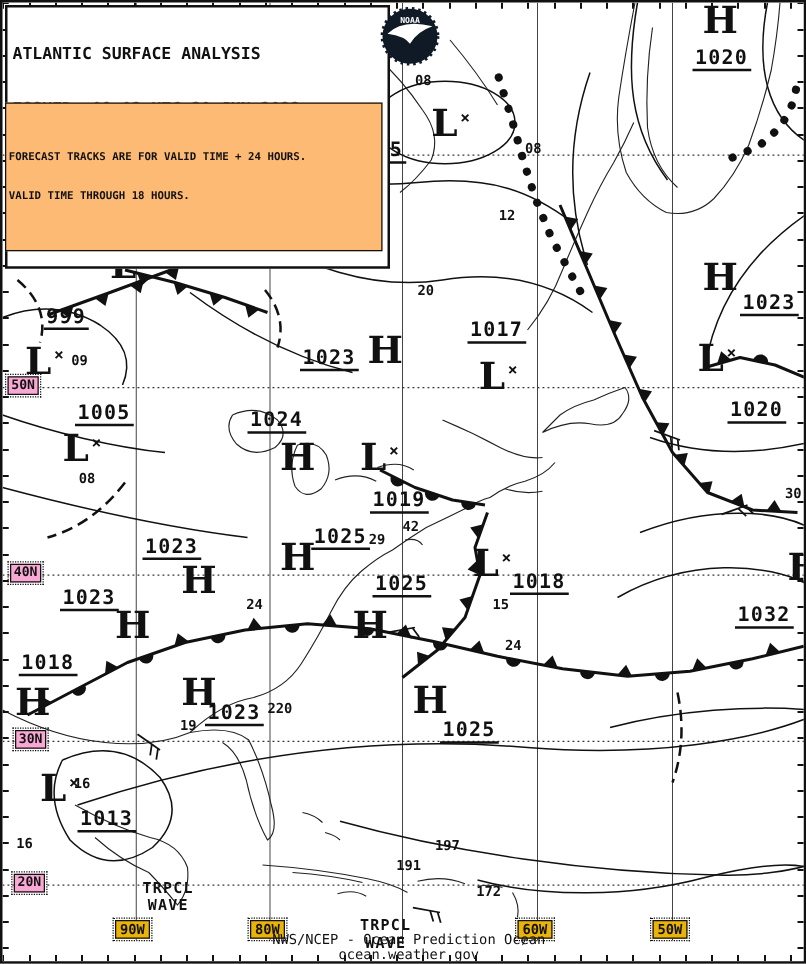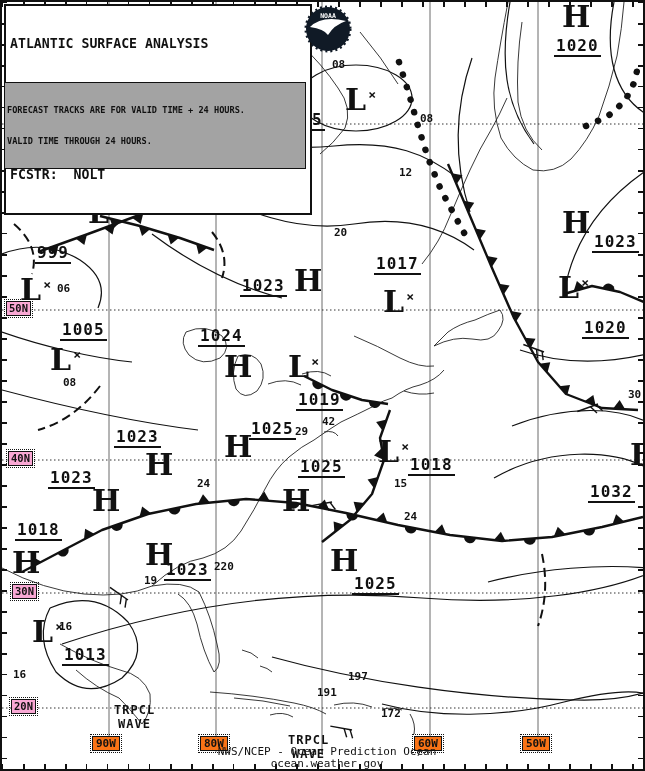--- a/index.html
+++ b/index.html
@@ -19,28 +19,28 @@
   .barb{stroke:#111;stroke-width:1.4;}
   
   .pv{position:absolute;font:700 16px/1 "DejaVu Sans Mono",monospace;letter-spacing:1px;
       border-bottom:2px solid #111;padding:0 2px 1px;background:transparent;white-space:nowrap;}
   .sm{position:absolute;font:700 11px/1 "DejaVu Sans Mono",monospace;white-space:nowrap;}
   .hc,.lc{position:absolute;font:700 30px/1 "DejaVu Serif",serif;white-space:nowrap;}
   .lc .xm{position:absolute;right:-10px;top:3px;font:700 13px/1 "DejaVu Sans Mono",monospace;}
   .latbox{position:absolute;font:700 10.5px/1 "DejaVu Sans Mono",monospace;border:1px solid #111;
       outline:1px dotted #111;outline-offset:1px;background:#f9a8d4;padding:1px 2px;white-space:nowrap;}
   .lonbox{position:absolute;font:700 11px/1 "DejaVu Sans Mono",monospace;border:1px solid #111;
-      outline:1px dotted #111;outline-offset:1px;background:#f97316;padding:1px 3px;white-space:nowrap;}
+      outline:1px dotted #111;outline-offset:1px;background:#eab308;padding:1px 3px;white-space:nowrap;}
   .tw{position:absolute;font:700 12px/1.15 "DejaVu Sans Mono",monospace;text-align:center;
       letter-spacing:1px;white-space:pre;}
   
   .hdr{position:absolute;left:2px;top:2px;width:296px;z-index:5;background:#fff;border:2px solid #111;
        padding:2px 4px;font:700 13.2px/1.1 "DejaVu Sans Mono",monospace;white-space:pre;}
-  .adv{position:absolute;left:2px;top:80px;width:296px;z-index:5;background:#a3a3a3;border:1.5px solid #111;
-       padding:1px 2px;font:700 8.6px/1.2 "DejaVu Sans Mono",monospace;white-space:pre;}
+  .adv{position:absolute;left:2px;top:80px;width:296px;z-index:5;background:#fdba74;border:1.5px solid #111;
+       padding:17px 2px;font:700 8.6px/1.2 "DejaVu Sans Mono",monospace;white-space:pre;}
   .logo{position:absolute;left:302px;top:3px;width:48px;height:48px;z-index:5;}
   .footer{position:absolute;left:160px;top:744px;width:330px;z-index:3;text-align:center;
        font:400 11px/1.1 "DejaVu Sans Mono",monospace;background:transparent;}
   .tick{position:absolute;z-index:4;pointer-events:none;}
   .tick.t{left:0;top:0;width:645px;height:5px;background:repeating-linear-gradient(90deg,#111 0 1.5px,transparent 1.5px 21px);}
   .tick.b{left:0;bottom:0;width:645px;height:5px;background:repeating-linear-gradient(90deg,#111 0 1.5px,transparent 1.5px 21px);}
   .tick.l{left:0;top:0;width:5px;height:771px;background:repeating-linear-gradient(180deg,#111 0 1.5px,transparent 1.5px 21px);}
   .tick.r{right:0;top:0;width:5px;height:771px;background:repeating-linear-gradient(180deg,#111 0 1.5px,transparent 1.5px 21px);}
 </style>
 </head>
@@ -246,21 +246,21 @@
       <div class="lc" style="left: 556px; top: 271px;">L<span class="xm">×</span></div>
       <div class="lc" style="left: 48px; top: 343px;">L<span class="xm">×</span></div>
       <div class="lc" style="left: 286px; top: 350px;">L<span class="xm">×</span></div>
       <div class="lc" style="left: 376px; top: 435px;">L<span class="xm">×</span></div>
       <div class="lc" style="left: 30px; top: 615px;">L<span class="xm">×</span></div>
       <div class="sm" style="left: 330px; top: 57px;">08</div>
       <div class="sm" style="left: 418px; top: 111px;">08</div>
       <div class="sm" style="left: 239px; top: 182px;">16</div>
       <div class="sm" style="left: 397px; top: 165px;">12</div>
       <div class="sm" style="left: 332px; top: 225px;">20</div>
-      <div class="sm" style="left: 55px; top: 281px;">06</div>
+      <div class="sm" style="left: 55px; top: 281px;">09</div>
       <div class="sm" style="left: 61px; top: 375px;">08</div>
       <div class="sm" style="left: 320px; top: 414px; text-align: right;">42</div>
       <div class="sm" style="left: 293px; top: 424px;">29</div>
       <div class="sm" style="left: 195px; top: 476px;">24</div>
       <div class="sm" style="left: 402px; top: 509px;">24</div>
       <div class="sm" style="left: 626px; top: 387px;">30</div>
       <div class="sm" style="left: 392px; top: 476px;">15</div>
       <div class="sm" style="left: 212px; top: 559px;">220</div>
       <div class="sm" style="left: 142px; top: 573px;">19</div>
       <div class="sm" style="left: 57px; top: 619px;">16</div>
@@ -285,21 +285,21 @@
 
   <div class="hdr">
     <div>ATLANTIC SURFACE ANALYSIS</div>
     <div>ISSUED: 09:03 UTC 30 JUN 2022</div>
     <div>VALID:  06:00 UTC 30 JUN 2022</div>
     <div>FCSTR:  NOLT</div>
   </div>
 
   <div class="adv">
     <div>FORECAST TRACKS ARE FOR VALID TIME + 24 HOURS.</div>
-    <div>VALID TIME THROUGH 24 HOURS.</div>
+    <div>VALID TIME THROUGH 18 HOURS.</div>
   </div>
 
   <div class="logo">
     <svg viewBox="0 0 48 48" width="48" height="48">
       <circle cx="24" cy="24" r="22" fill="#101a26"></circle>
       <circle cx="24" cy="24" r="22" fill="none" stroke="#101a26" stroke-width="3" stroke-dasharray="2 3"></circle>
       <path d="M 6 22 Q 18 10 42 16 Q 30 20 24 30 Q 20 24 6 22 Z" fill="#fff"></path>
       <text x="24" y="13" text-anchor="middle" font-size="6.5" font-family="DejaVu Sans Mono, monospace" font-weight="bold" fill="#fff">NOAA</text>
     </svg>
   </div>

